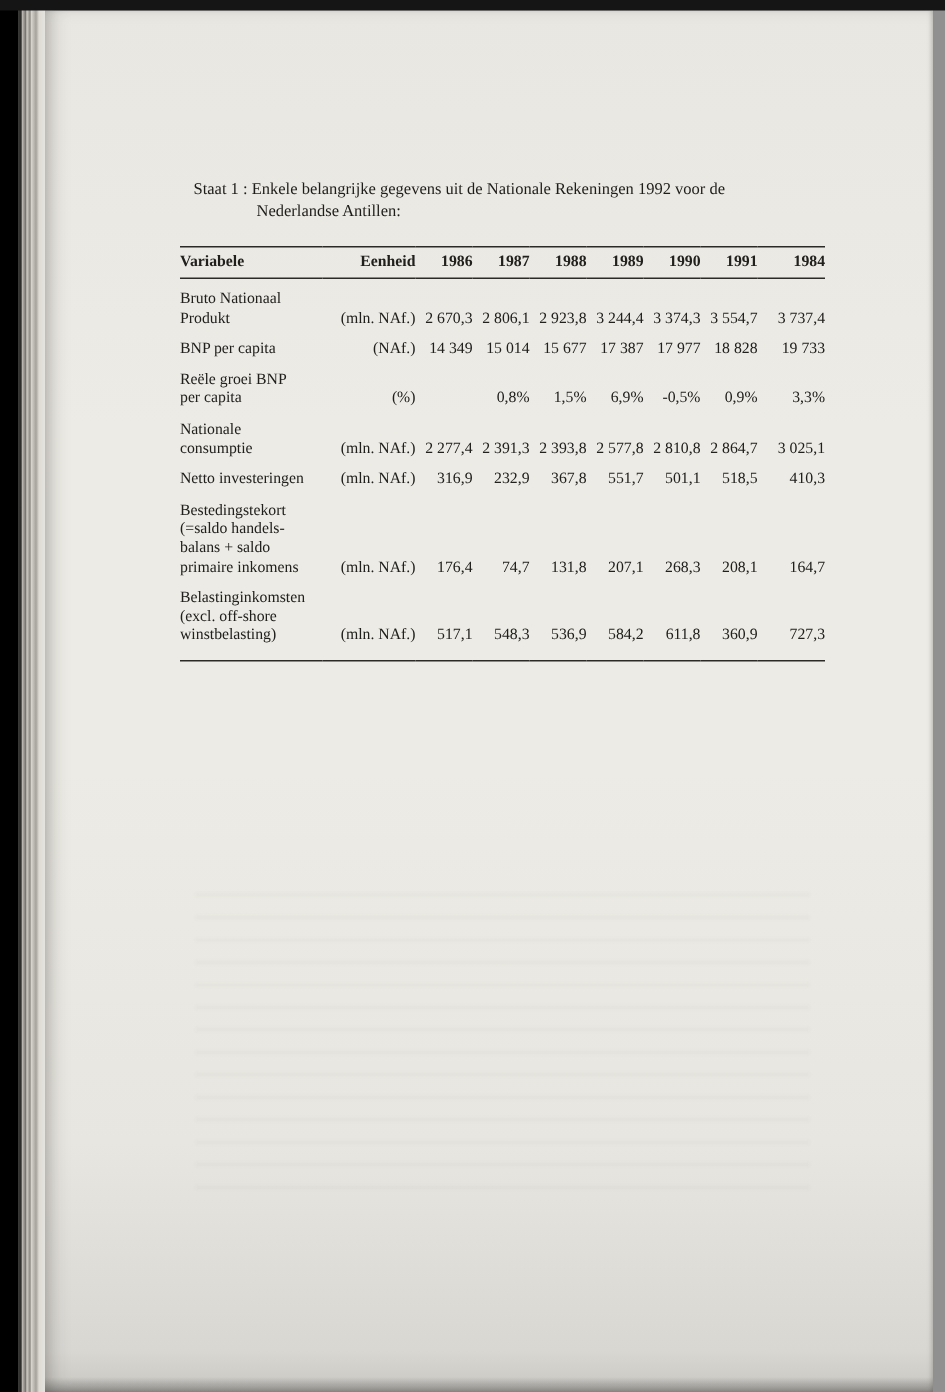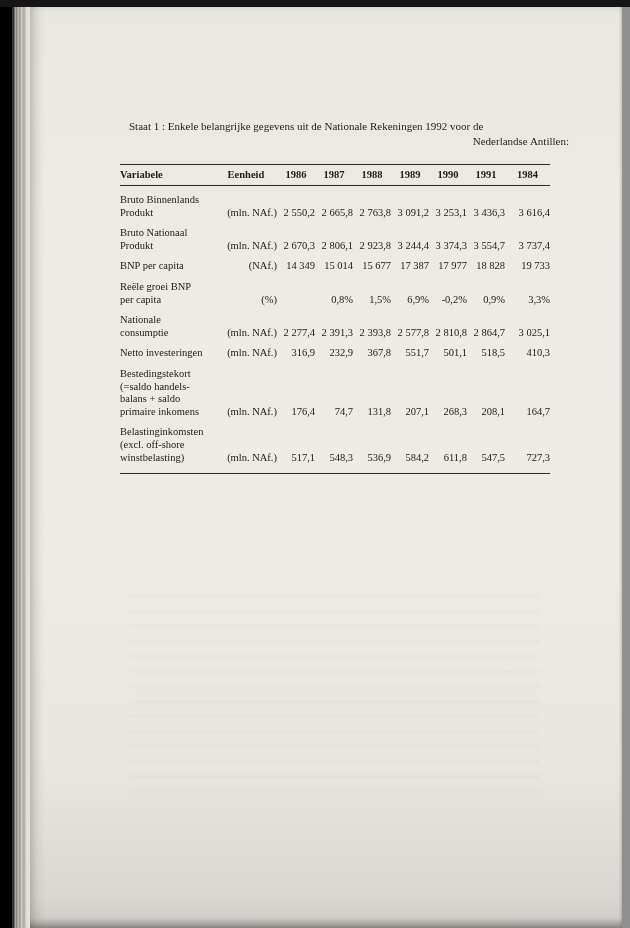--- a/index.html
+++ b/index.html
@@ -49,21 +49,21 @@
     color: #23211e;
   }
   .doc-title {
     position: absolute;
     top: 112px; left: 99px; width: 440px;
     font-size: 11px;
     font-weight: normal;
     color: #1f1d1a;
     line-height: 1.35;
   }
-  .doc-title .line2 { display: block; margin-left: 18px; text-align: right; }
+  .doc-title .line2 { display: block; margin-left: 42px; }
   .doc-table {
     position: absolute;
     top: 157px; left: 90px;
     width: 430px;
     border-collapse: collapse;
     table-layout: fixed;
     font-size: 10.5px;
     color: #21201d;
   }
   .doc-table th {
@@ -75,21 +75,21 @@
   }
   .doc-table td {
     vertical-align: bottom;
     padding: 8px 0 0 0;
     line-height: 1.2;
   }
   .doc-table .var { text-align: left; white-space: pre-line; margin-top: 12px; }
   .doc-table .unit { text-align: right; }
   .doc-table .num { text-align: right; }
   .doc-table th.var { text-align: left; }
-  .doc-table th.unit, .doc-table th.num { text-align: center; }
+  .doc-table th.unit, .doc-table th.num { text-align: right; }
   .doc-table tbody tr:last-child td {
     border-bottom: 1px solid #2b2a27;
     padding-bottom: 9px;
   }
   .bleedthrough {
     position: absolute;
     top: 588px; left: 100px;
     width: 410px; height: 200px;
     background: repeating-linear-gradient(180deg,
       rgba(70,70,68,0.05) 0px, rgba(70,70,68,0.05) 3px,
@@ -138,32 +138,20 @@
         <th class="num">1987</th>
         <th class="num">1988</th>
         <th class="num">1989</th>
         <th class="num">1990</th>
         <th class="num">1991</th>
         <th class="num">1984</th>
       </tr>
     </thead>
     <tbody>
       <tr>
-        <td class="var">Bruto Binnenlands
-Produkt</td>
-        <td class="unit">(mln. NAf.)</td>
-        <td class="num">2 550,2</td>
-        <td class="num">2 665,8</td>
-        <td class="num">2 763,8</td>
-        <td class="num">3 091,2</td>
-        <td class="num">3 253,1</td>
-        <td class="num">3 436,3</td>
-        <td class="num">3 616,4</td>
-      </tr>
-      <tr>
         <td class="var">Bruto Nationaal
 Produkt</td>
         <td class="unit">(mln. NAf.)</td>
         <td class="num">2 670,3</td>
         <td class="num">2 806,1</td>
         <td class="num">2 923,8</td>
         <td class="num">3 244,4</td>
         <td class="num">3 374,3</td>
         <td class="num">3 554,7</td>
         <td class="num">3 737,4</td>
@@ -180,21 +168,21 @@
         <td class="num">19 733</td>
       </tr>
       <tr>
         <td class="var">Reële groei BNP
 per capita</td>
         <td class="unit">(%)</td>
         <td class="num"></td>
         <td class="num">0,8%</td>
         <td class="num">1,5%</td>
         <td class="num">6,9%</td>
-        <td class="num">-0,2%</td>
+        <td class="num">-0,5%</td>
         <td class="num">0,9%</td>
         <td class="num">3,3%</td>
       </tr>
       <tr>
         <td class="var">Nationale
 consumptie</td>
         <td class="unit">(mln. NAf.)</td>
         <td class="num">2 277,4</td>
         <td class="num">2 391,3</td>
         <td class="num">2 393,8</td>
@@ -231,21 +219,21 @@
       <tr>
         <td class="var">Belastinginkomsten
 (excl. off-shore
 winstbelasting)</td>
         <td class="unit">(mln. NAf.)</td>
         <td class="num">517,1</td>
         <td class="num">548,3</td>
         <td class="num">536,9</td>
         <td class="num">584,2</td>
         <td class="num">611,8</td>
-        <td class="num">547,5</td>
+        <td class="num">360,9</td>
         <td class="num">727,3</td>
       </tr>
     </tbody>
   </table>
 
   <div class="bleedthrough"></div>
 </div>
 
 <div class="page-bottom-shade"></div>
 

